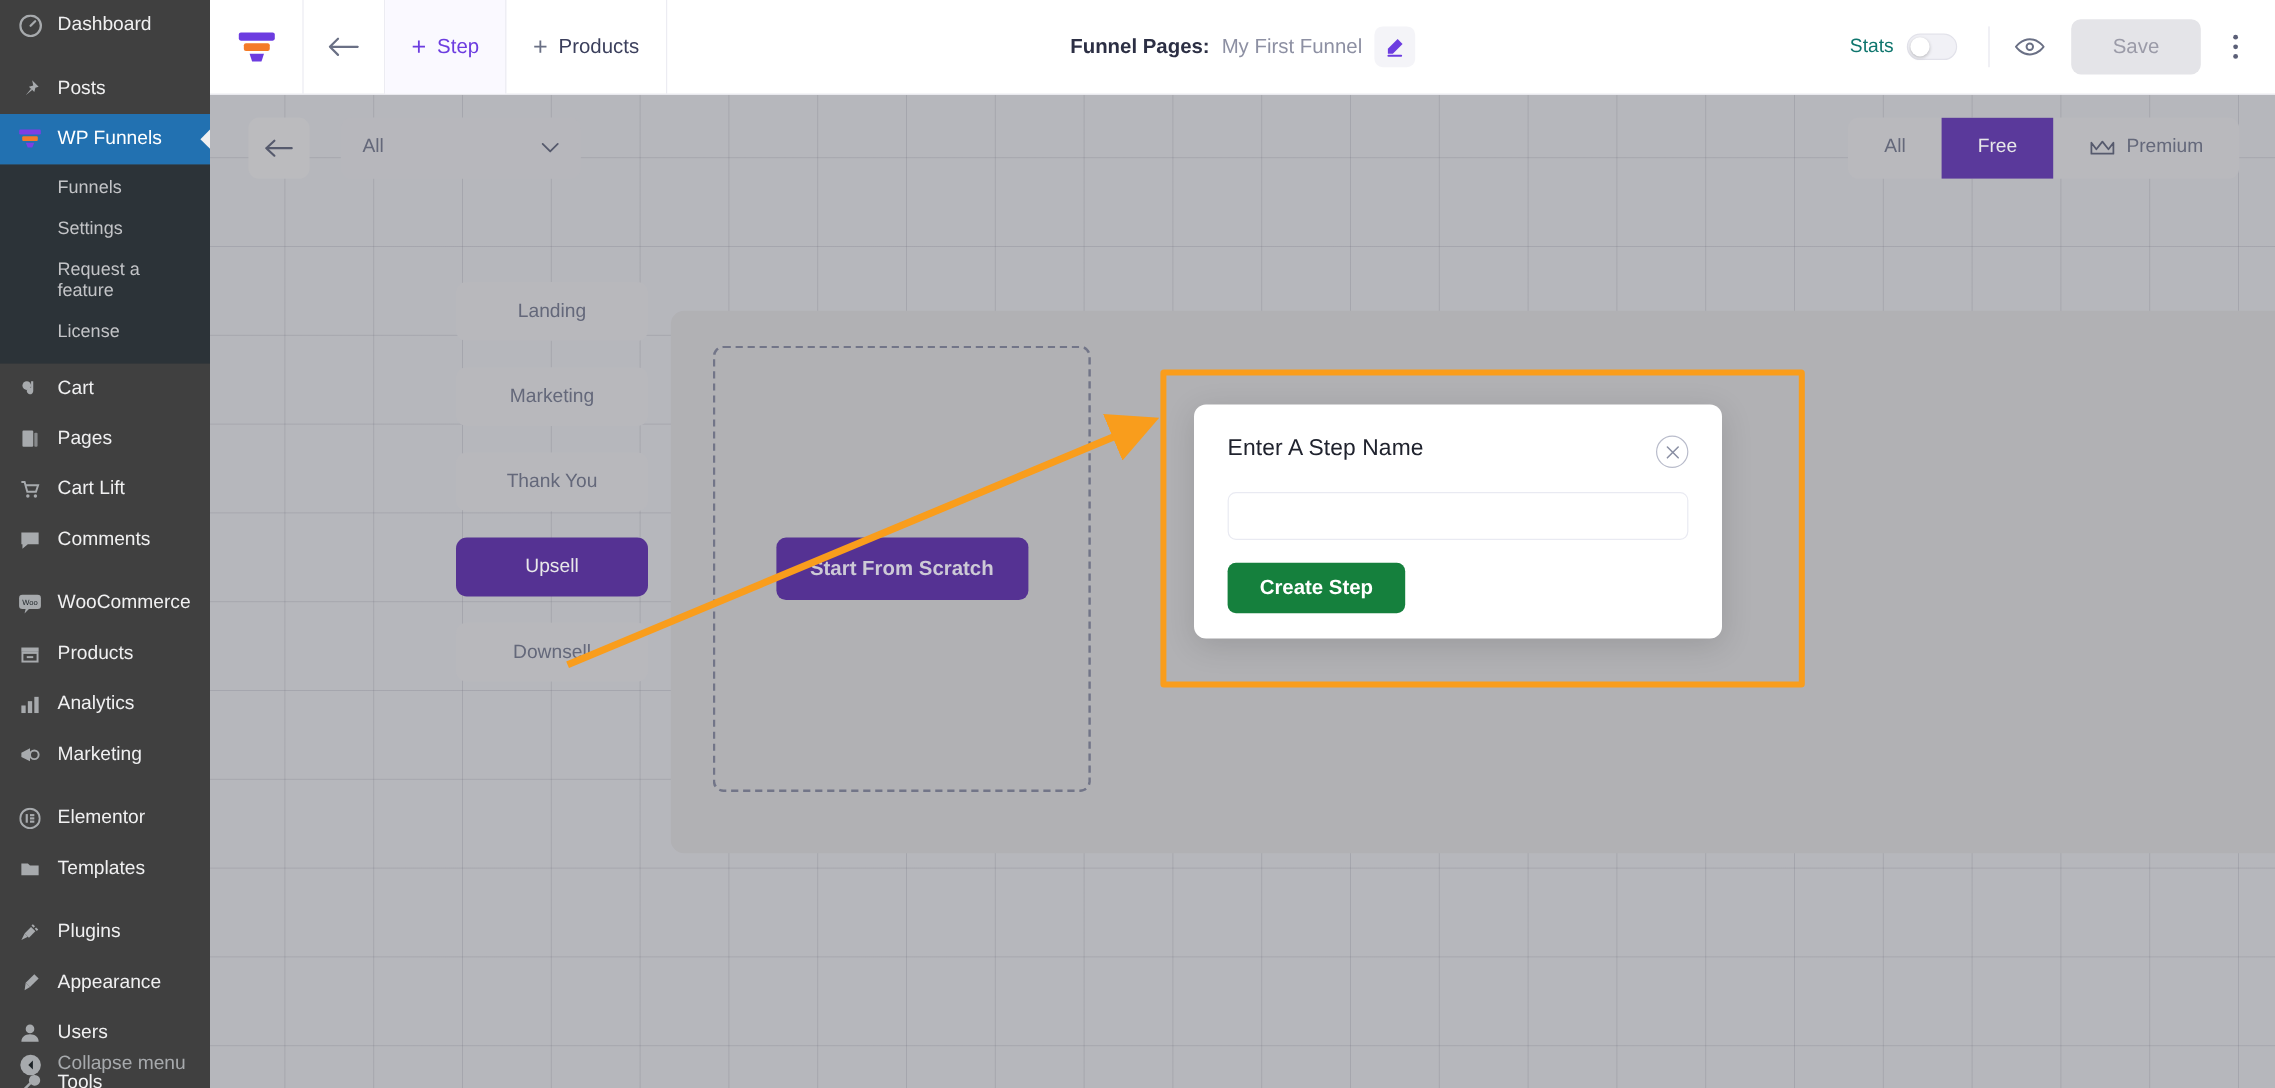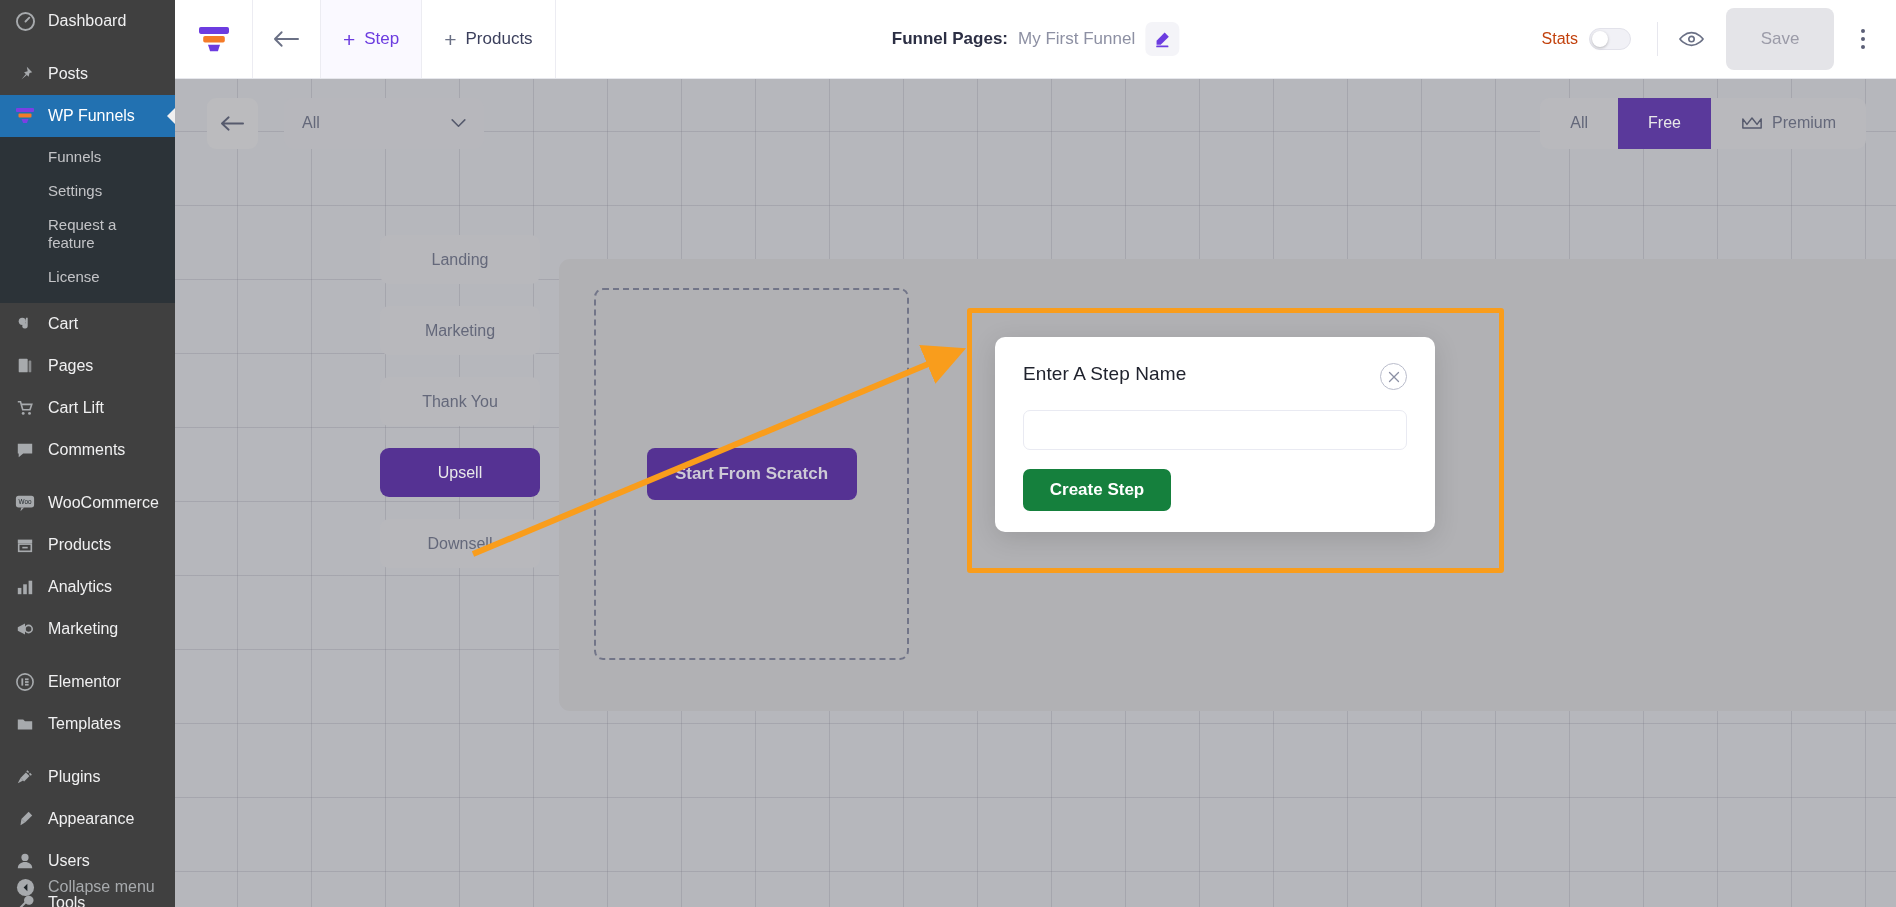--- a/index.html
+++ b/index.html
@@ -69,33 +69,33 @@
     display: flex; align-items: center; gap: 10px; white-space: nowrap;
   }
   .fn-label { font-size: 17px; color: #2c2f44; font-weight: 700; }
   .fn-value { font-size: 17px; color: #8d90a3; font-weight: 400; }
   .fn-edit {
     width: 34px; height: 34px; border-radius: 7px; background: #f4f4f8;
     display: flex; align-items: center; justify-content: center; cursor: pointer;
   }
   .tb-right { display: flex; align-items: center; gap: 0; padding-right: 16px; }
   .stats-wrap { display: flex; align-items: center; gap: 11px; padding: 0 16px; }
-  .stats-label { font-size: 16px; color: #c2410c; }
+  .stats-label { font-size: 16px; color: #0f766e; }
   .toggle {
     width: 42px; height: 22px; border-radius: 11px; background: #f1f1f6;
     border: 1px solid #e2e2ea; position: relative; cursor: pointer;
   }
   .toggle .knob {
     position: absolute; top: 2px; left: 2px; width: 16px; height: 16px;
     border-radius: 50%; background: #fff; box-shadow: 0 1px 3px rgba(0,0,0,.25);
   }
   .tb-div { width: 1px; height: 34px; background: #e7e7ee; margin: 0 10px; }
   .eye-btn { width: 46px; height: 46px; display: flex; align-items: center; justify-content: center; cursor: pointer; }
   .save-btn {
-    min-width: 108px; height: 62px; border-radius: 8px; background: #e4e4e8;
+    min-width: 108px; height: 46px; border-radius: 8px; background: #e4e4e8;
     color: #9b9ba8; font-size: 17px; display: flex; align-items: center; justify-content: center;
     margin: 0 12px; cursor: default;
   }
   .kebab { width: 34px; height: 46px; display: flex; flex-direction: column; align-items: center; justify-content: center; gap: 4px; cursor: pointer; }
   .kebab i { width: 4px; height: 4px; border-radius: 50%; background: #5b5f77; display: block; }
 
   
   .canvas {
     position: absolute; top: 79px; left: 0; right: 0; bottom: 0;
     background-color: #c3c4c9;

